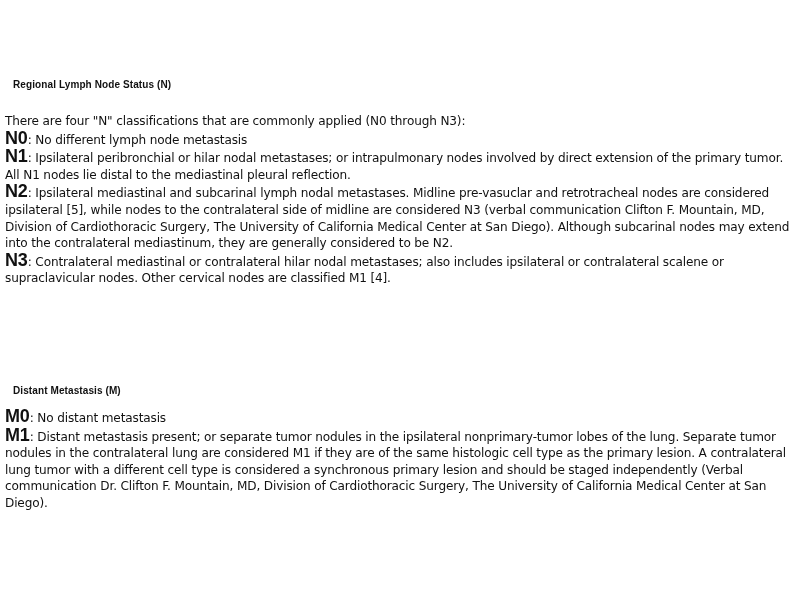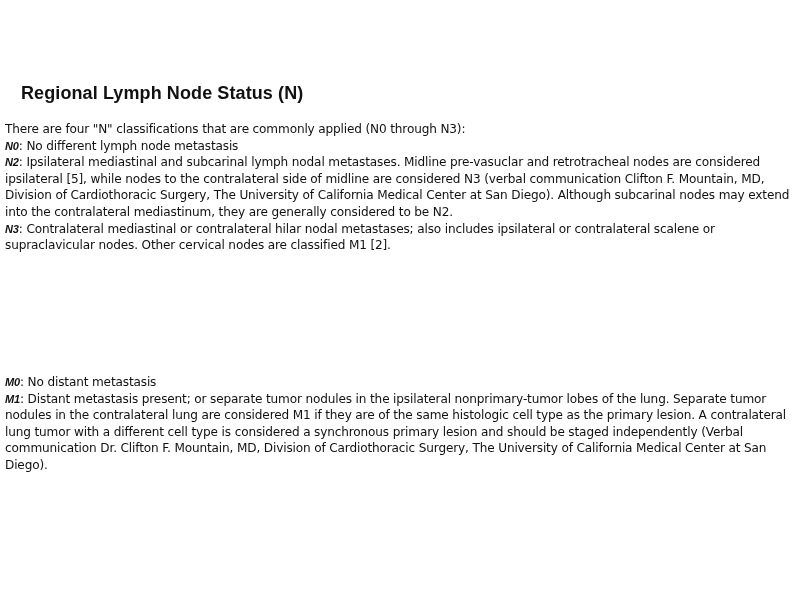--- a/index.html
+++ b/index.html
@@ -18,53 +18,54 @@
     .section {
       position: absolute;
       left: 5px;
       width: 792px;
     }
     #sec-n { top: 68px; }
     #sec-m { top: 374px; }
     .heading {
       font-family: "Liberation Sans", sans-serif;
       font-weight: bold;
-      font-size: 18px;
+      font-size: 10px;
       line-height: 18px;
-      margin: 16px;
+      margin: 8px;
       color: #111111;
       letter-spacing: 0.1px;
     }
     .body-block {
       font-size: 12.1px;
       line-height: 16.6px;
       letter-spacing: -0.15px;
       word-spacing: 0px;
     }
     #sec-n .body-block { margin-top: 19px; }
     #sec-m .body-block { }
     .entry { display: block; }
     .code {
       font-weight: bold;
       font-family: "Liberation Sans", sans-serif;
-      font-size: 11px;
-      font-style: italic;
+      font-size: 18px;
     }
   </style>
 </head>
 <body>
 
 <div class="section" id="sec-n">
   <h2 class="heading">Regional Lymph Node Status (N)</h2>
   <div class="body-block">
     <span class="entry">There are four "N" classifications that are commonly applied (N0 through N3):</span>
     <span class="entry"><span class="code">N0</span><span>: No different lymph node metastasis</span></span>
+    <span class="entry"><span class="code">N1</span><span>: Ipsilateral peribronchial or hilar nodal metastases; or intrapulmonary nodes involved by direct extension of the primary tumor. All N1 nodes lie distal to the mediastinal pleural reflection.</span></span>
     <span class="entry"><span class="code">N2</span><span>: Ipsilateral mediastinal and subcarinal lymph nodal metastases. Midline pre-vasuclar and retrotracheal nodes are considered ipsilateral [5], while nodes to the contralateral side of midline are considered N3 (verbal communication Clifton F. Mountain, MD, Division of Cardiothoracic Surgery, The University of California Medical Center at San Diego). Although subcarinal nodes may extend into the contralateral mediastinum, they are generally considered to be N2.</span></span>
-    <span class="entry"><span class="code">N3</span><span>: Contralateral mediastinal or contralateral hilar nodal metastases; also includes ipsilateral or contralateral scalene or supraclavicular nodes. Other cervical nodes are classified M1 [2].</span></span>
+    <span class="entry"><span class="code">N3</span><span>: Contralateral mediastinal or contralateral hilar nodal metastases; also includes ipsilateral or contralateral scalene or supraclavicular nodes. Other cervical nodes are classified M1 [4].</span></span>
   </div>
 </div>
 
 <div class="section" id="sec-m">
+  <h2 class="heading">Distant Metastasis (M)</h2>
   <div class="body-block">
     <span class="entry"><span class="code">M0</span><span>: No distant metastasis</span></span>
     <span class="entry"><span class="code">M1</span><span>: Distant metastasis present; or separate tumor nodules in the ipsilateral nonprimary-tumor lobes of the lung. Separate tumor nodules in the contralateral lung are considered M1 if they are of the same histologic cell type as the primary lesion. A contralateral lung tumor with a different cell type is considered a synchronous primary lesion and should be staged independently (Verbal communication Dr. Clifton F. Mountain, MD, Division of Cardiothoracic Surgery, The University of California Medical Center at San Diego).</span></span>
   </div>
 </div>
 
 </body></html>

